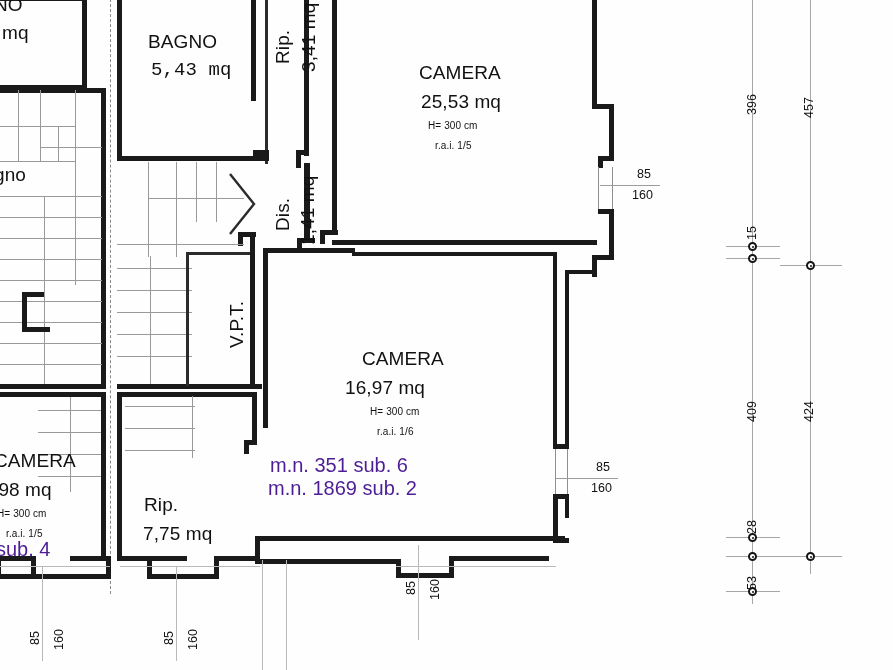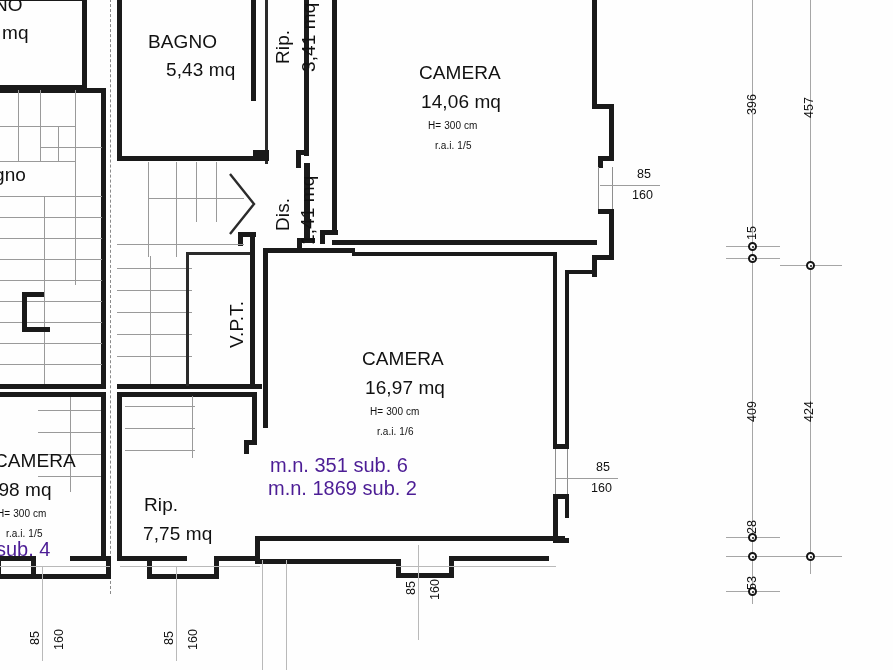--- a/index.html
+++ b/index.html
@@ -218,37 +218,37 @@
   <div class="node" style="left:806px;top:552px;"></div>
   <div class="node" style="left:748px;top:587px;"></div>
 
   <div class="hair" style="left:262px;top:560px;width:1px;height:110px;"></div>
   <div class="hair" style="left:286px;top:560px;width:1px;height:110px;"></div>
 
   <div class="lbl room-name" style="left:-6px;top:-6px;">NO</div>
   <div class="lbl room-area" style="left:2px;top:22px;">mq</div>
 
   <div class="lbl room-name" style="left:148px;top:31px;">BAGNO</div>
-  <div class="lbl room-area" style="left:166px;top:59px;">5,43 mq</div>
+  <div class="lbl room-area" style="left:151px;top:59px;font-family:Liberation Mono, monospace;">5,43 mq</div>
 
   <div class="lbl room-name rot90" style="left:272px;top:64px;">Rip.</div>
   <div class="lbl room-area rot90" style="left:298px;top:72px;">3,41 mq</div>
 
   <div class="lbl room-name" style="left:419px;top:62px;">CAMERA</div>
-  <div class="lbl room-area" style="left:421px;top:91px;">14,06 mq</div>
+  <div class="lbl room-area" style="left:421px;top:91px;">25,53 mq</div>
   <div class="lbl room-sub" style="left:428px;top:120px;">H= 300 cm</div>
   <div class="lbl room-sub" style="left:435px;top:140px;">r.a.i. 1/5</div>
 
   <div class="lbl room-name rot90" style="left:272px;top:231px;">Dis.</div>
   <div class="lbl room-area rot90" style="left:297px;top:245px;">1,41 mq</div>
 
   <div class="lbl room-name rot90" style="left:226px;top:348px;">V.P.T.</div>
 
   <div class="lbl room-name" style="left:362px;top:348px;">CAMERA</div>
-  <div class="lbl room-area" style="left:365px;top:377px;text-align:right;">16,97 mq</div>
+  <div class="lbl room-area" style="left:345px;top:377px;text-align:right;">16,97 mq</div>
   <div class="lbl room-sub" style="left:370px;top:406px;">H= 300 cm</div>
   <div class="lbl room-sub" style="left:377px;top:426px;">r.a.i. 1/6</div>
 
   <div class="lbl room-name" style="left:-6px;top:450px;">CAMERA</div>
   <div class="lbl room-area" style="left:-7px;top:479px;">,98 mq</div>
   <div class="lbl room-sub" style="left:-3px;top:508px;">H= 300 cm</div>
   <div class="lbl room-sub" style="left:6px;top:528px;">r.a.i. 1/5</div>
 
   <div class="lbl room-name" style="left:144px;top:494px;">Rip.</div>
   <div class="lbl room-area" style="left:143px;top:523px;">7,75 mq</div>

